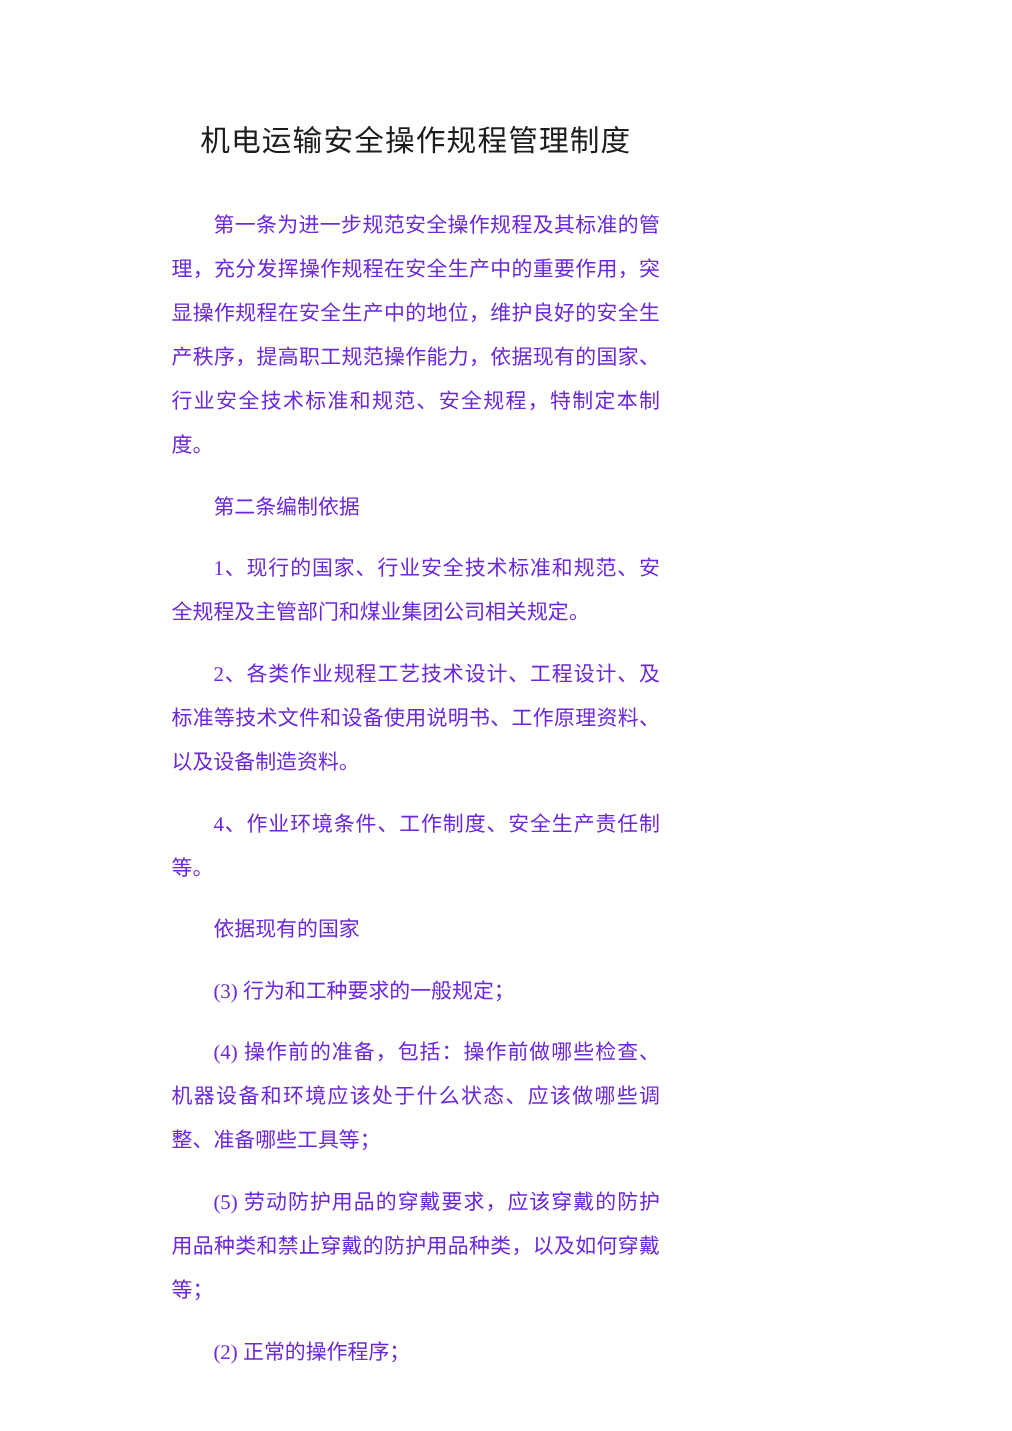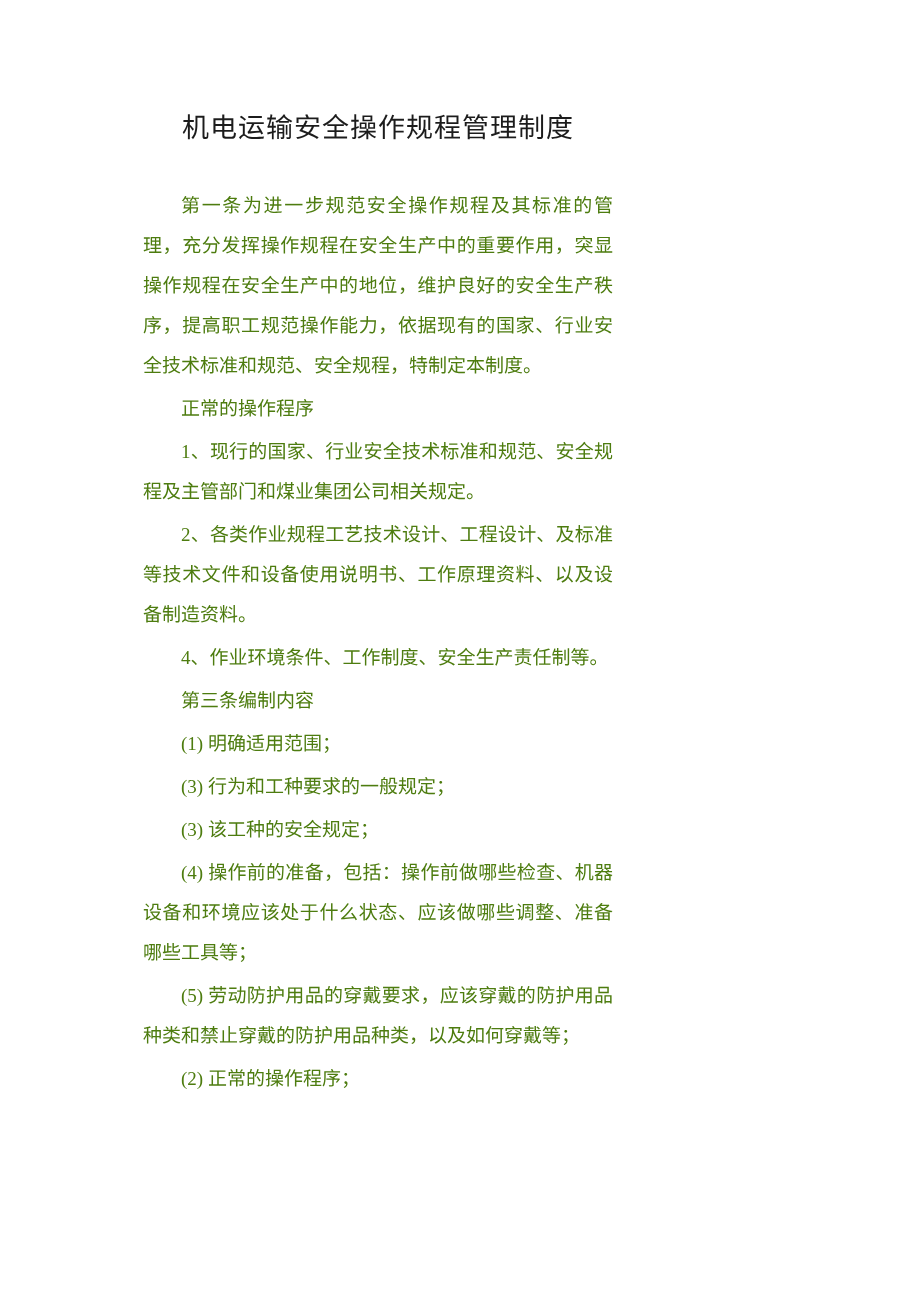--- a/index.html
+++ b/index.html
@@ -24,42 +24,40 @@
   .doc-title {
     margin: 0 0 34px 0;
     font-size: 27px;
     font-weight: normal;
     line-height: 48px;
     text-align: center;
     letter-spacing: 1px;
     color: #1c1c1c;
   }
   .doc-body p {
-    margin: 3px;
+    margin: 16px;
     font-size: 19px;
     line-height: 40px;
     text-align: justify;
     text-indent: 2em;
-    color: #4d7c0f;
+    color: #6d28d9;
     word-break: break-all;
   }
 </style>
 </head>
 <body>
 
 <div class="page">
   <h1 class="doc-title">机电运输安全操作规程管理制度</h1>
 
   <div class="doc-body">
     <p>第一条为进一步规范安全操作规程及其标准的管理，充分发挥操作规程在安全生产中的重要作用，突显操作规程在安全生产中的地位，维护良好的安全生产秩序，提高职工规范操作能力，依据现有的国家、行业安全技术标准和规范、安全规程，特制定本制度。</p>
-    <p>正常的操作程序</p>
+    <p>第二条编制依据</p>
     <p>1、现行的国家、行业安全技术标准和规范、安全规程及主管部门和煤业集团公司相关规定。</p>
     <p>2、各类作业规程工艺技术设计、工程设计、及标准等技术文件和设备使用说明书、工作原理资料、以及设备制造资料。</p>
     <p>4、作业环境条件、工作制度、安全生产责任制等。</p>
-    <p>第三条编制内容</p>
-    <p>(1) 明确适用范围；</p>
+    <p>依据现有的国家</p>
     <p>(3) 行为和工种要求的一般规定；</p>
-    <p>(3) 该工种的安全规定；</p>
     <p>(4) 操作前的准备，包括：操作前做哪些检查、机器设备和环境应该处于什么状态、应该做哪些调整、准备哪些工具等；</p>
     <p>(5) 劳动防护用品的穿戴要求，应该穿戴的防护用品种类和禁止穿戴的防护用品种类，以及如何穿戴等；</p>
     <p>(2) 正常的操作程序；</p>
   </div>
 </div>
 
 </body></html>

